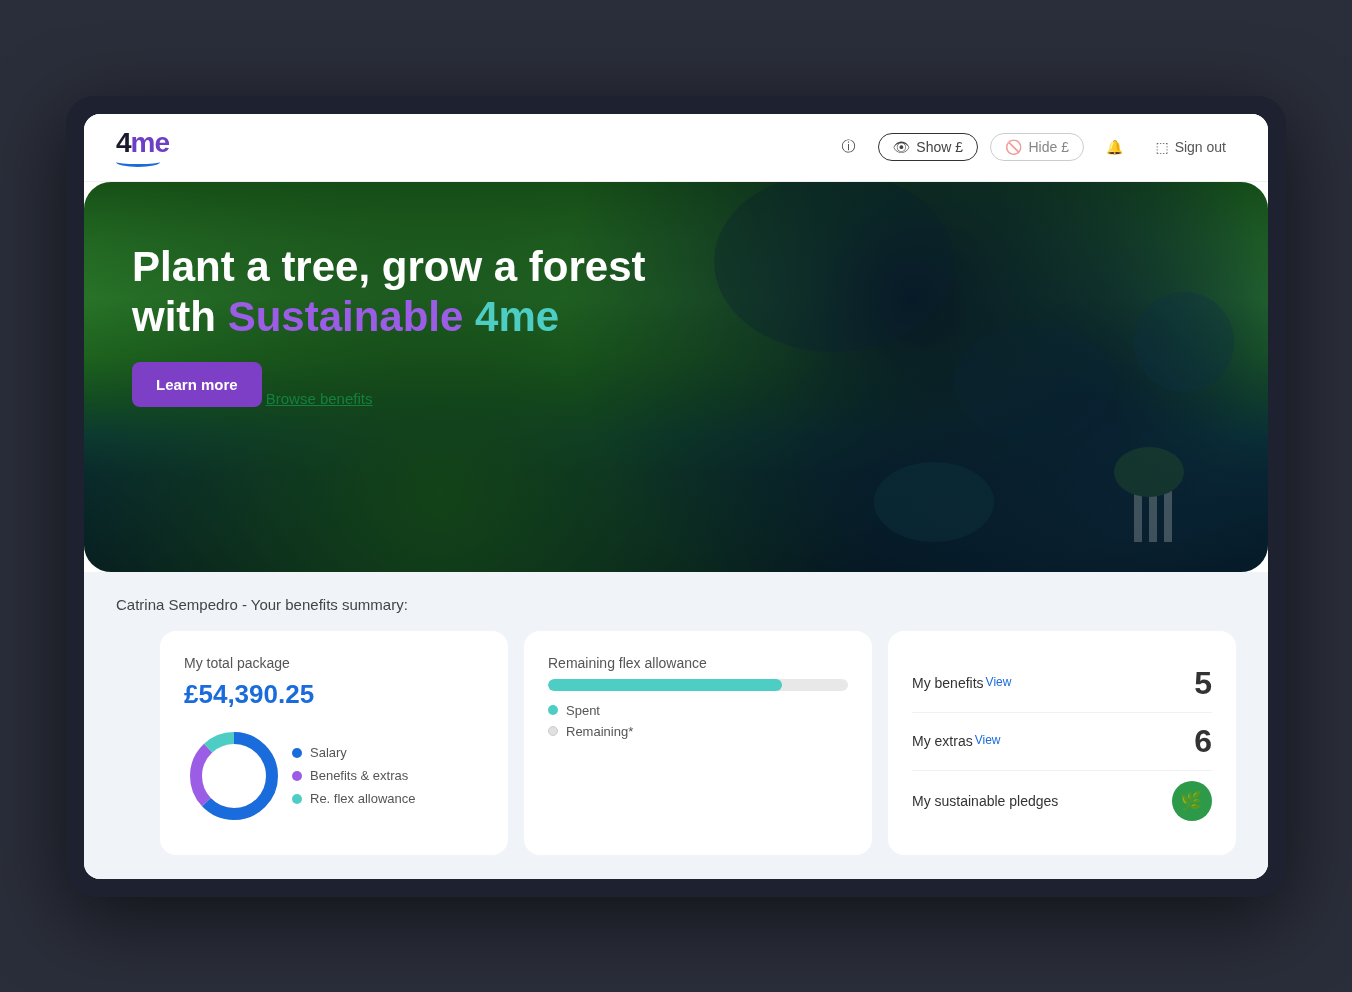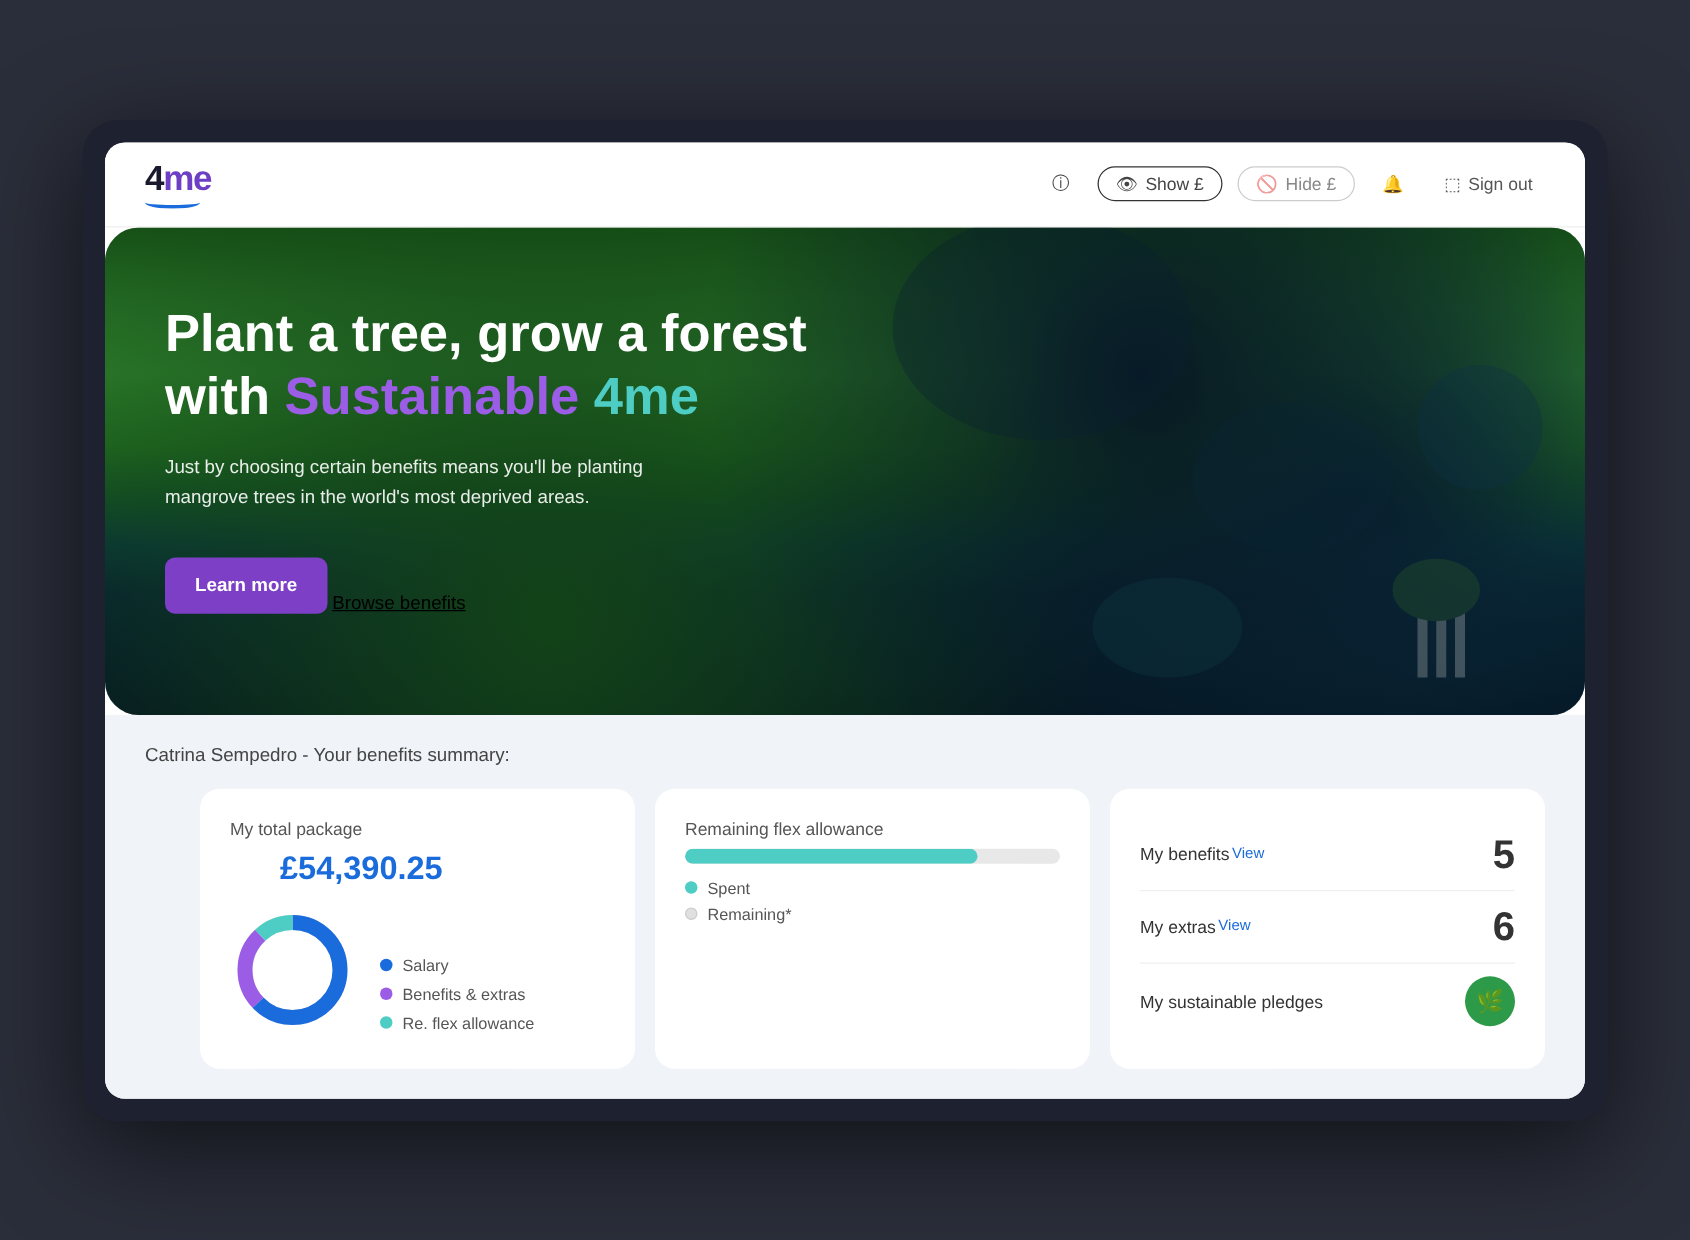--- a/index.html
+++ b/index.html
@@ -133,21 +133,21 @@
       border: none;
       padding: 14px 24px;
       border-radius: 8px;
       font-size: 15px;
       font-weight: 600;
       cursor: pointer;
     }
     .btn-browse {
       background: none;
       border: none;
-      color: #000000;
+      color: #15803d;
       font-size: 15px;
       text-decoration: underline;
       cursor: pointer;
     }
     
     .summary-section {
       background: #f0f4f8;
       padding: 24px 32px;
       min-height: 250px;
     }
@@ -170,27 +170,26 @@
     .card-title {
       font-size: 14px;
       color: #555;
       margin-bottom: 8px;
     }
     .card-value {
       font-size: 26px;
       font-weight: 700;
       color: #1a6bdc;
       margin-bottom: 16px;
-      margin-left: 40px;
     }
     
     .donut-row {
       display: flex;
-      align-items: flex-end;
-      gap: 20px;
+      align-items: center;
+      gap: 8px;
     }
     .donut-chart {
       width: 100px; height: 100px;
       flex-shrink: 0;
     }
     .donut-legend {
       display: flex;
       flex-direction: column;
       gap: 8px;
     }
@@ -313,21 +312,20 @@
         <rect x="1050" y="300" width="8" height="60" fill="#e8e8e0" opacity="0.7"></rect>
         <rect x="1065" y="310" width="8" height="50" fill="#e8e8e0" opacity="0.7"></rect>
         <rect x="1080" y="305" width="8" height="55" fill="#f0f0e8" opacity="0.7"></rect>
         <ellipse cx="1065" cy="290" rx="35" ry="25" fill="#2a5a2a"></ellipse>
       </svg>
       <div class="hero-content">
         <h1 class="hero-title">
           <span>Plant a tree, grow a forest</span><br>
           <span>with </span><span class="purple">Sustainable</span><span> </span><span class="teal">4me</span>
         </h1>
-        <p class="hero-subtitle">Just by choosing certain benefits means you'll be planting mangrove trees in the world's most deprived areas.</p>
         <div class="hero-actions">
           <button class="btn-learn-more">Learn more</button>
           <button class="btn-browse">Browse benefits</button>
         </div>
       </div>
     </section>
 
     <section class="summary-section">
       <p class="summary-title">Catrina Sempedro - Your benefits summary:</p>
       <div class="cards-row">

